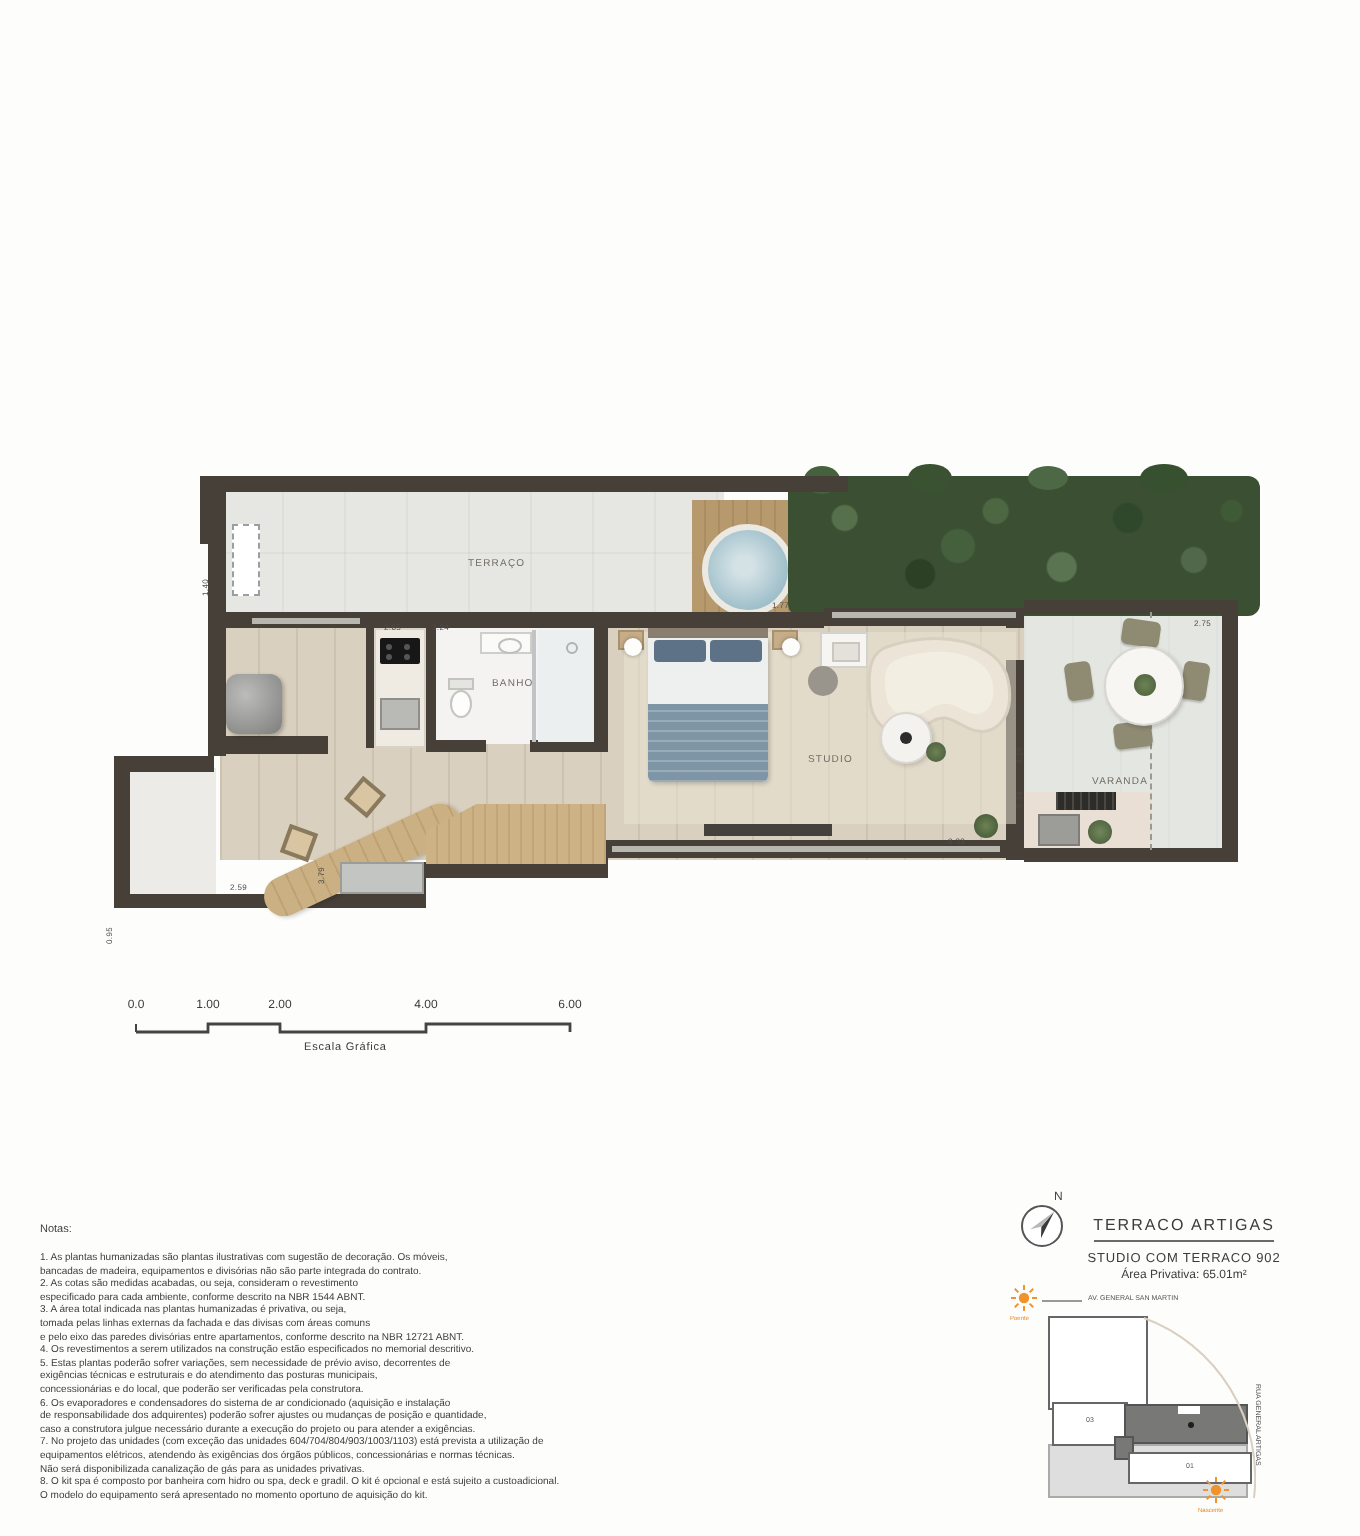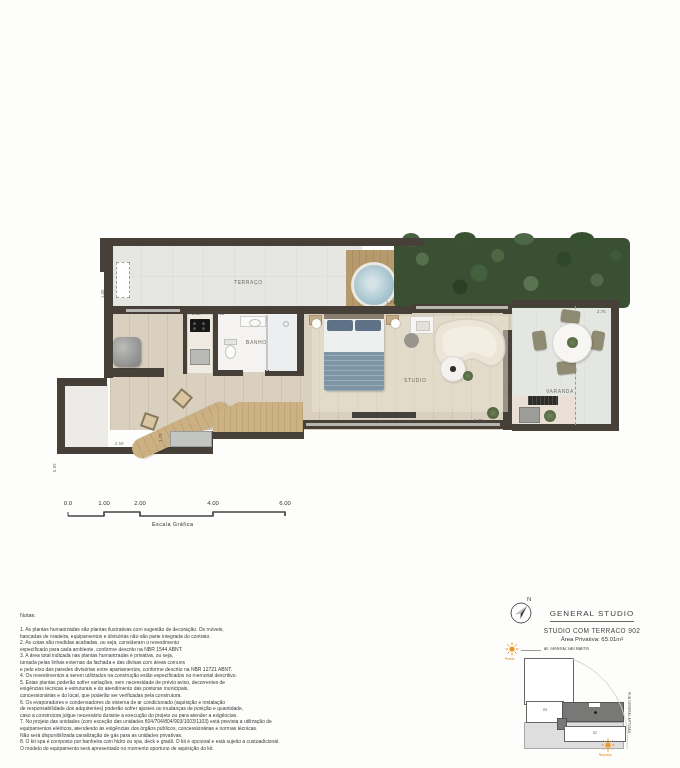--- a/index.html
+++ b/index.html
@@ -211,21 +211,21 @@
 
   <div class="north-n">N</div>
   <svg class="abs" style="left:510px;top:602px;" width="22" height="22" viewBox="0 0 22 22">
     <circle cx="11" cy="11" r="10" fill="#fff" stroke="#555" stroke-width="1"></circle>
     <g transform="rotate(40 11 11)">
       <path d="M11 1.5 L14.5 16 L11 11.5 Z" fill="#3a3a3a"></path>
       <path d="M11 1.5 L7.5 16 L11 11.5 Z" fill="#b9b9b6"></path>
     </g>
   </svg>
   <div class="tb">
-    <span class="proj">GENERAL STUDIO</span>
+    <span class="proj">TERRACO ARTIGAS</span>
     <div class="unit">STUDIO COM TERRACO 902</div>
     <div class="area">Área Privativa: 65.01m²</div>
   </div>
 
   <svg class="abs" style="left:505px;top:642px;" width="14" height="14" viewBox="0 0 14 14">
     <circle cx="7" cy="7" r="2.6" fill="#f0932b"></circle>
     <g stroke="#f0932b" stroke-width="1">
         <path d="M7 0.5 V3 M7 11 V13.5 M0.5 7 H3 M11 7 H13.5 M2.4 2.4 L4.2 4.2 M9.8 9.8 L11.6 11.6 M11.6 2.4 L9.8 4.2 M4.2 9.8 L2.4 11.6"></path>
       </g>
   </svg>

